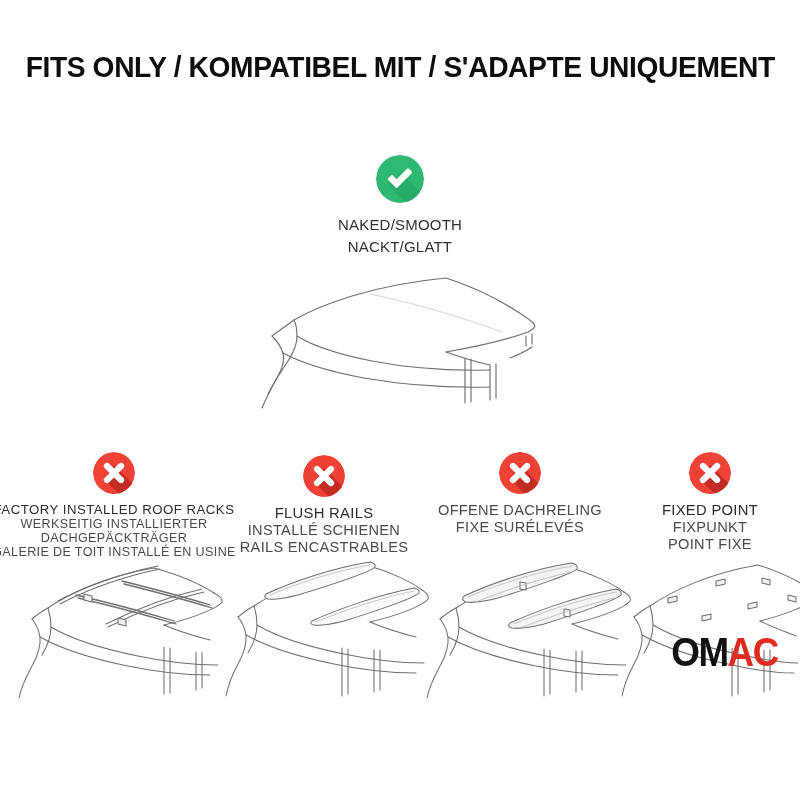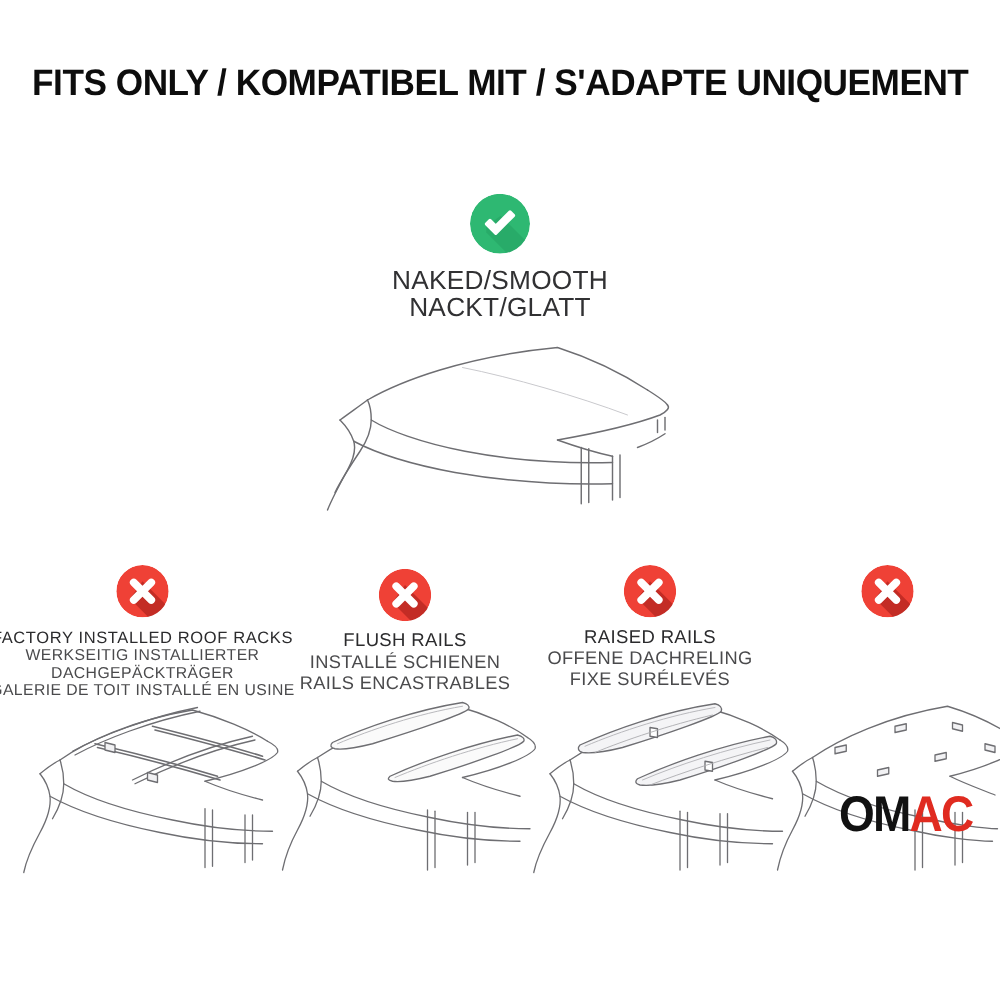--- a/index.html
+++ b/index.html
@@ -44,21 +44,21 @@
 
   .label-stack { margin-top: 11px; text-align: center; }
   .label-stack .ln {
     display: block;
     color: #3a3a3c;
     font-family: "Liberation Sans", sans-serif;
     font-weight: 400;
     white-space: nowrap;
   }
   .ok-block .label-stack .ln {
-    font-size: 21px;
+    font-size: 15px;
     line-height: 22px;
     letter-spacing: 0.2px;
     color: #313133;
   }
 
   
   .ok-art {
     position: absolute; left: 250px; top: 272px;
     width: 330px; height: 145px;
   }
@@ -228,37 +228,41 @@
         <svg viewBox="0 0 42 42" width="42" height="42" aria-hidden="true">
           <circle cx="21" cy="21" r="21" fill="#ef4136"></circle>
           <path d="M21 13 L42 34 L42 42 L26 42 L11 27 Z" fill="#9e1c18" opacity="0.55"></path>
           <g stroke="#ffffff" stroke-width="6.2" stroke-linecap="round">
             <line x1="14" y1="14" x2="28" y2="28"></line>
             <line x1="28" y1="14" x2="14" y2="28"></line>
           </g>
         </svg>
       </div>
       <div class="label-stack">
-        <span class="ln first">RAISED RAILS</span>
         <span class="ln">OFFENE DACHRELING</span>
         <span class="ln">FIXE SURÉLEVÉS</span>
       </div>
     </div>
 
     <div class="no-col c4">
       <div class="badge badge-no">
         <svg viewBox="0 0 42 42" width="42" height="42" aria-hidden="true">
           <circle cx="21" cy="21" r="21" fill="#ef4136"></circle>
           <path d="M21 13 L42 34 L42 42 L26 42 L11 27 Z" fill="#9e1c18" opacity="0.55"></path>
           <g stroke="#ffffff" stroke-width="6.2" stroke-linecap="round">
             <line x1="14" y1="14" x2="28" y2="28"></line>
             <line x1="28" y1="14" x2="14" y2="28"></line>
           </g>
         </svg>
       </div>
+      <div class="label-stack">
+        <span class="ln first">FIXED POINT</span>
+        <span class="ln">FIXPUNKT</span>
+        <span class="ln">POINT FIXE</span>
+      </div>
     </div>
   </div>
 
   <div class="no-art-row">
 
     <div class="no-art a1">
       <svg viewBox="0 0 216 158" width="216" height="158" aria-hidden="true">
         <g fill="none" stroke="#6e6e72" stroke-width="1.05" stroke-linecap="round" stroke-linejoin="round">
 
           <path d="M34 60 C54 46 92 28 140 20 C162 26 186 36 200 45"></path>

